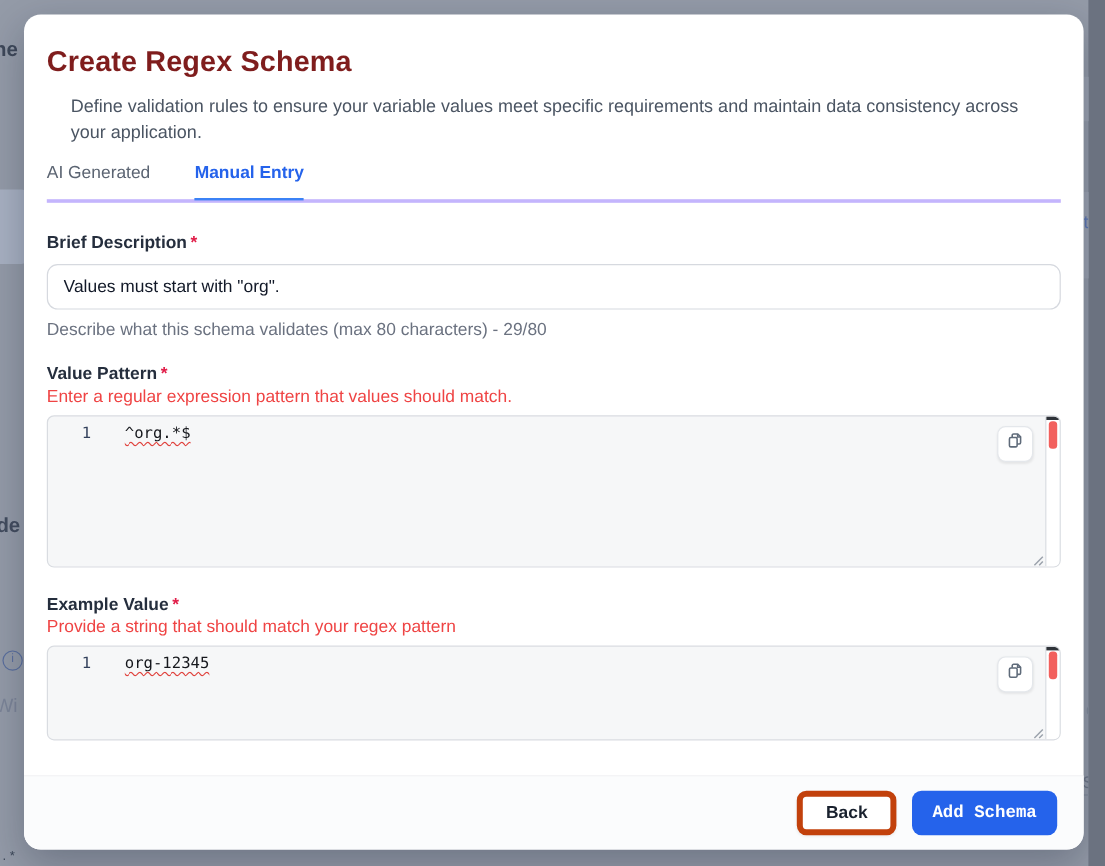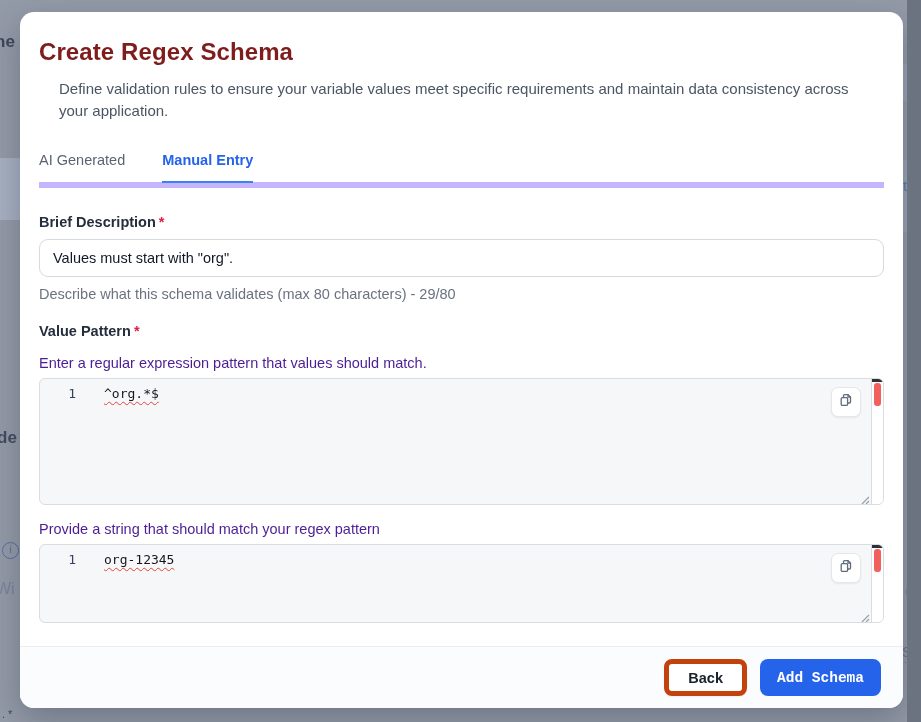--- a/index.html
+++ b/index.html
@@ -16,33 +16,33 @@
   
   .modal {
     position:absolute; left:20px; top:12px; width:883px; height:696px;
     background:#ffffff; border-radius:14px;
     box-shadow:0 12px 34px rgba(15,23,42,.28);
   }
   .modal-body { padding:26px 19px 0 19px; }
   .modal-title { font-size:24px; font-weight:700; color:#7f1d1d; letter-spacing:.1px; }
   .modal-desc { margin-top:12px; font-size:15px; line-height:1.45; color:#4b5563; max-width:810px;margin-left:20px; }
   
-  .tabs { display:flex; gap:37px; margin-top:24px; border-bottom:6px solid #c4b5fd; }
+  .tabs { display:flex; gap:37px; margin-top:8px; border-bottom:3px solid #c4b5fd; }
   .tab { font-size:14.5px; padding:6px 0 13px 0; color:#5b6472; cursor:pointer; }
   .tab.active { color:#2563eb; font-weight:600; border-bottom:2px solid #3b82f6; margin-bottom:-1px; }
   
   .field-label { margin-top:26px; font-size:14.5px; font-weight:700; color:#252e3d; }
   .req { color:#e11d48; margin-left:3px; }
   .text-input {
     margin-top:9px; width:845px; height:38px; border:1px solid #d6d9df; border-radius:9px;
     padding:0 13px; font-size:14.5px; color:#111827; background:#fff; outline:none;
     font-family:"Liberation Sans", sans-serif;
   }
   .helper { margin-top:9px; font-size:14.5px; color:#6b7280; }
-  .sub-label { margin-top:16px; font-size:14.5px; color:#4c1d95; }
+  .sub-label { margin-top:3px; font-size:14.5px; color:#ef4444; }
   
   .editor {
     position:relative; margin-top:7px; width:845px; background:#f6f7f8;
     border:1px solid #d9dce1; border-radius:6px; overflow:hidden;
   }
   .editor.tall { height:127px; }
   .editor.short { height:79px; }
   .code-line { display:flex; padding-top:7px; font-family:"DejaVu Sans Mono", monospace; font-size:13px; }
   .gutter { width:56px; text-align:right; padding-right:20px; color:#33415c; }
   .code-text {
@@ -140,20 +140,23 @@
         </div>
         <div class="resize-grip">
           <svg width="12" height="12" viewBox="0 0 12 12" stroke="#9aa1ab" stroke-width="1.2">
             <path d="M11 4 L4 11"></path>
               <path d="M11 8 L8 11"></path>
           </svg>
         </div>
       </div>
 
       
+      <div class="field-label" style="margin-top:23px;">
+        <span>Example Value</span><span class="req">*</span>
+      </div>
       <div class="sub-label">Provide a string that should match your regex pattern</div>
       <div class="editor short">
         <div class="code-line">
           <div class="gutter">1</div>
           <div class="code-text">org-12345</div>
         </div>
         <div class="copy-btn">
           <span>
             <svg width="16" height="16" viewBox="0 0 16 16" fill="none" stroke="#5f6b7a" stroke-width="1.3">
               <path d="M5.5 5.5 V3.8 a1.2 1.2 0 0 1 1.2-1.2 h3.4 l2.4 2.4 v4.8 a1.2 1.2 0 0 1-1.2 1.2 h-1.8"></path>

